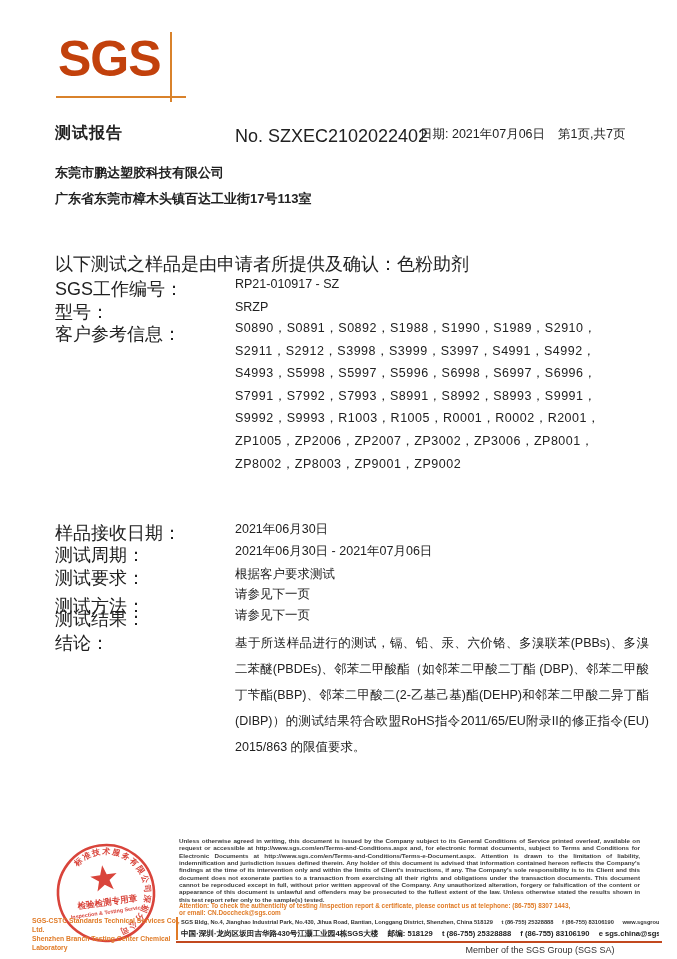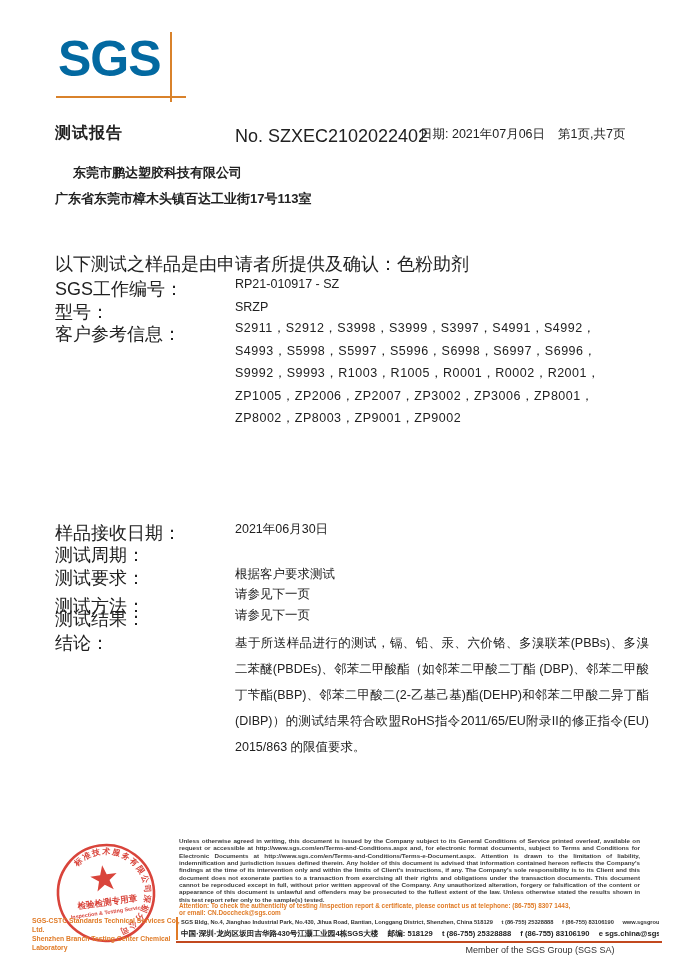--- a/index.html
+++ b/index.html
@@ -2,29 +2,29 @@
 <html><head>
 <meta charset="utf-8">
 <style>
   html,body{margin:0;padding:0;background:#e8e8e8;}
   .page{
     position:relative;width:677px;height:959px;margin:0 auto;background:#ffffff;
     font-family:"Liberation Sans","DejaVu Sans",sans-serif;color:#212121;overflow:hidden;
   }
   
   .logo{position:absolute;left:58px;top:30px;width:150px;height:75px;}
-  .logo-text{font-weight:bold;font-size:50px;letter-spacing:-1px;color:#0369a1;line-height:58px;}
+  .logo-text{font-weight:bold;font-size:50px;letter-spacing:-1px;color:#c2410c;line-height:58px;}
   .logo-hline{position:absolute;left:-2px;top:66px;width:130px;height:2px;background:#d9822b;}
   .logo-vline{position:absolute;left:112px;top:2px;width:2px;height:70px;background:#d9822b;}
   
   .doc-title{position:absolute;left:55px;top:123px;font-size:16px;font-weight:bold;letter-spacing:1px;}
   .report-no{position:absolute;left:235px;top:126px;font-size:18px;}
   .report-date{position:absolute;left:420px;top:126px;font-size:12.5px;}
   .page-indicator{position:absolute;left:558px;top:126px;font-size:12.5px;}
-  .company{position:absolute;left:73px;top:164px;font-size:13px;font-weight:bold;}
+  .company{position:absolute;left:55px;top:164px;font-size:13px;font-weight:bold;}
   .address{position:absolute;left:55px;top:190px;font-size:13px;font-weight:bold;}
   
   .lbl{position:absolute;left:55px;font-size:18px;}
   .val{position:absolute;left:235px;font-size:12.5px;}
   .refs{position:absolute;left:235px;top:317px;font-size:12.5px;}
   .refs div{line-height:22.6px;letter-spacing:.5px;}
   .conclusion{position:absolute;left:235px;top:630px;width:414px;font-size:12.5px;line-height:26px;text-align:justify;}
   
   .stamp{position:absolute;left:56px;top:843px;width:100px;height:100px;transform:rotate(-8deg);opacity:.92;}
   .stamp-co{position:absolute;left:32px;top:916px;width:150px;font-size:6.8px;line-height:9px;color:#e07b27;font-weight:bold;}
@@ -61,31 +61,34 @@
   <div class="lbl" style="top:252px">以下测试之样品是由申请者所提供及确认：色粉助剂</div>
 
   <div class="lbl" style="top:277px">SGS工作编号：</div>
   <div class="val" style="top:277px">RP21-010917 - SZ</div>
 
   <div class="lbl" style="top:300px">型号：</div>
   <div class="val" style="top:300px">SRZP</div>
 
   <div class="lbl" style="top:322px">客户参考信息：</div>
   <div class="refs">
+    <div>S0890，S0891，S0892，S1988，S1990，S1989，S2910，</div>
     <div>S2911，S2912，S3998，S3999，S3997，S4991，S4992，</div>
     <div>S4993，S5998，S5997，S5996，S6998，S6997，S6996，</div>
+    <div>S7991，S7992，S7993，S8991，S8992，S8993，S9991，</div>
     <div>S9992，S9993，R1003，R1005，R0001，R0002，R2001，</div>
     <div>ZP1005，ZP2006，ZP2007，ZP3002，ZP3006，ZP8001，</div>
     <div>ZP8002，ZP8003，ZP9001，ZP9002</div>
   </div>
 
   <div class="lbl" style="top:521px">样品接收日期：</div>
   <div class="val" style="top:521px">2021年06月30日</div>
 
   <div class="lbl" style="top:543px">测试周期：</div>
+  <div class="val" style="top:543px">2021年06月30日 - 2021年07月06日</div>
 
   <div class="lbl" style="top:566px">测试要求：</div>
   <div class="val" style="top:566px">根据客户要求测试</div>
 
   <div class="lbl" style="top:594px">测试方法：</div>
   <div class="val" style="top:586px">请参见下一页</div>
 
   <div class="lbl" style="top:607px">测试结果：</div>
   <div class="val" style="top:607px">请参见下一页</div>
 

